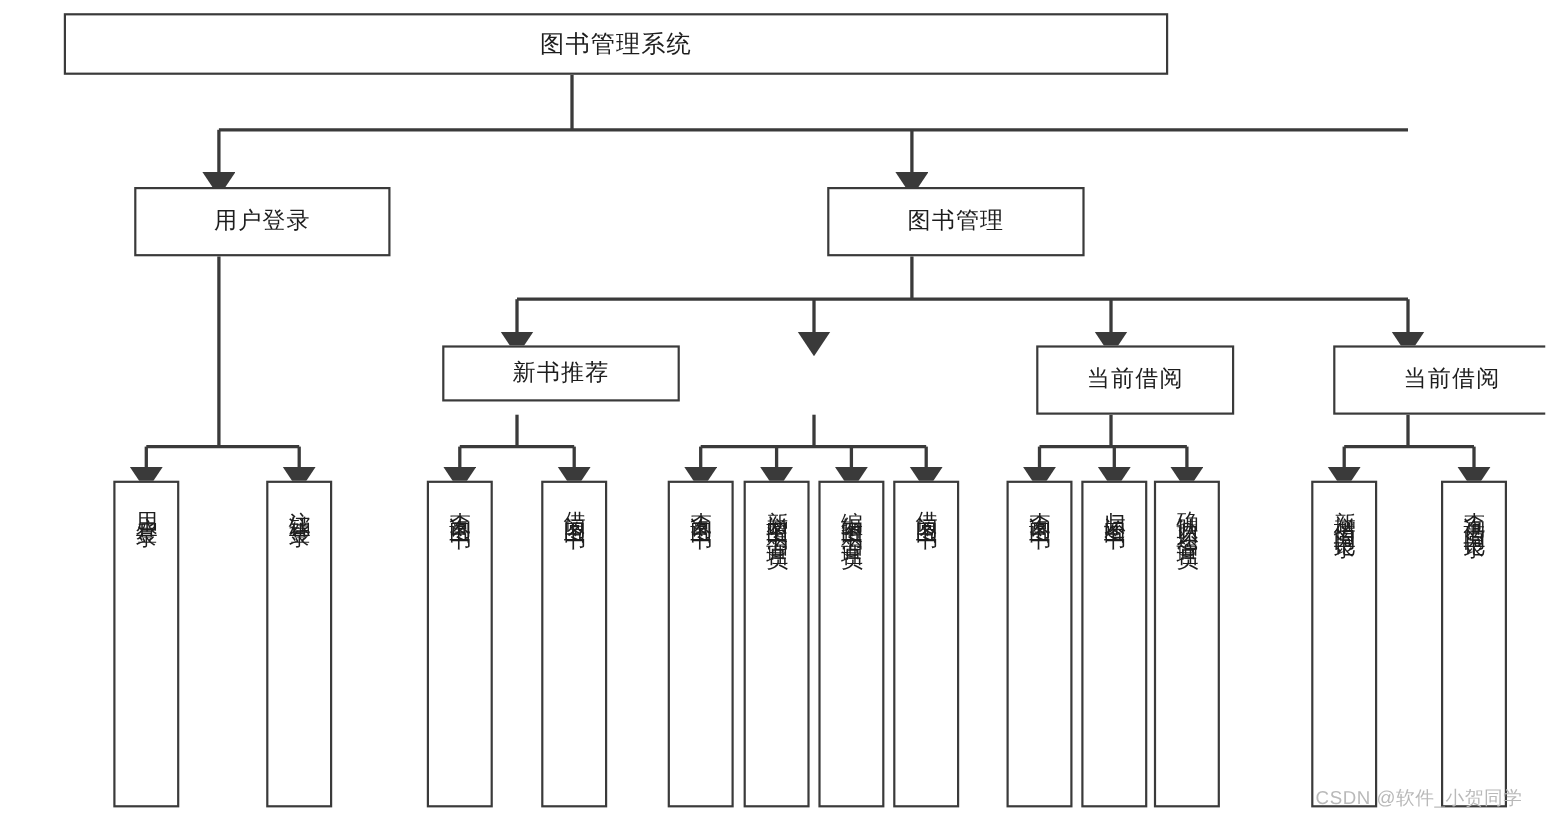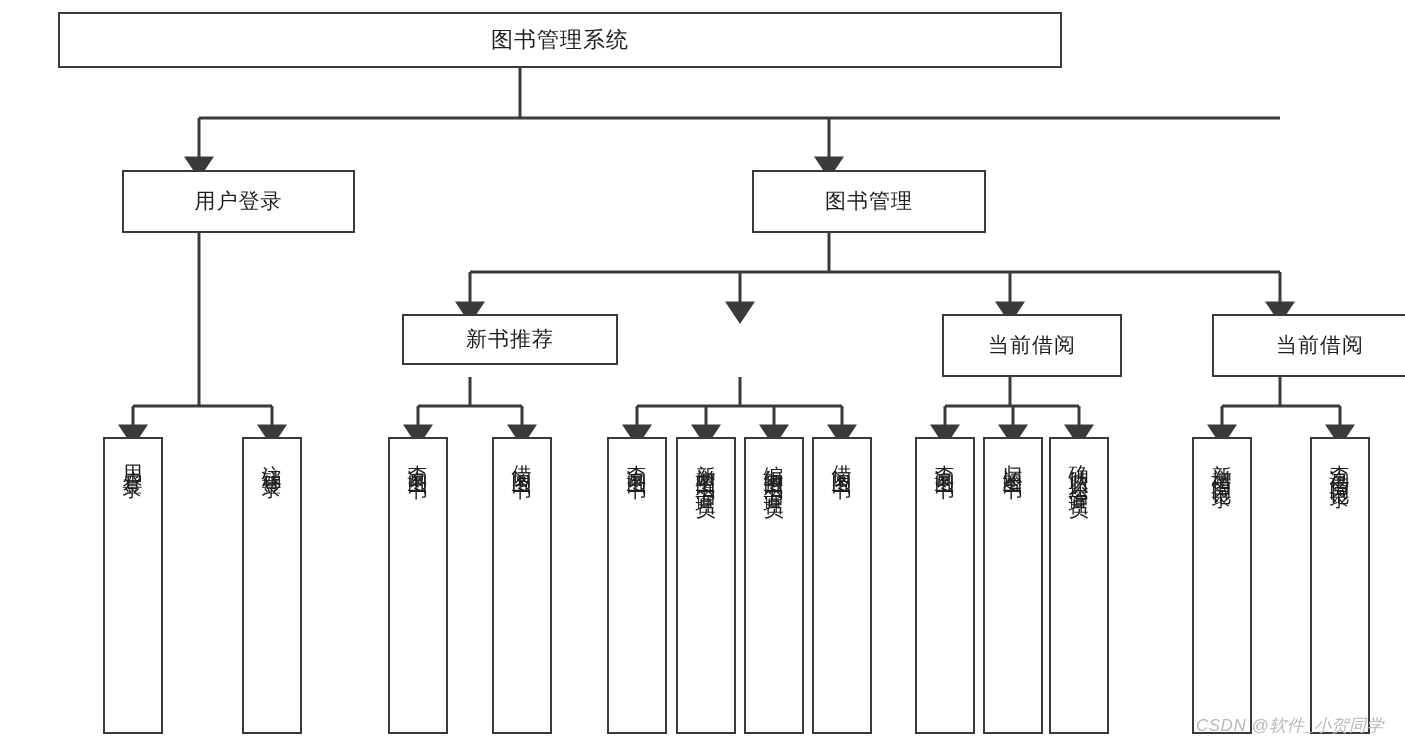--- a/index.html
+++ b/index.html
@@ -60,21 +60,20 @@
     display: block;
   }
   .watermark {
     position: absolute;
     left: 1196px;
     top: 714px;
     font-size: 17px;
     color: #b9b9b9;
     letter-spacing: 0.5px;
     white-space: nowrap;
-    font-style: italic;
   }
 </style>
 </head>
 <body>
 
 <div id="canvas">
 
   <svg id="wires" viewBox="0 0 1405 747" xmlns="http://www.w3.org/2000/svg">
     <defs>
       <marker id="arw" markerWidth="11" markerHeight="11" refX="1.2" refY="5" orient="auto" markerUnits="strokeWidth">

